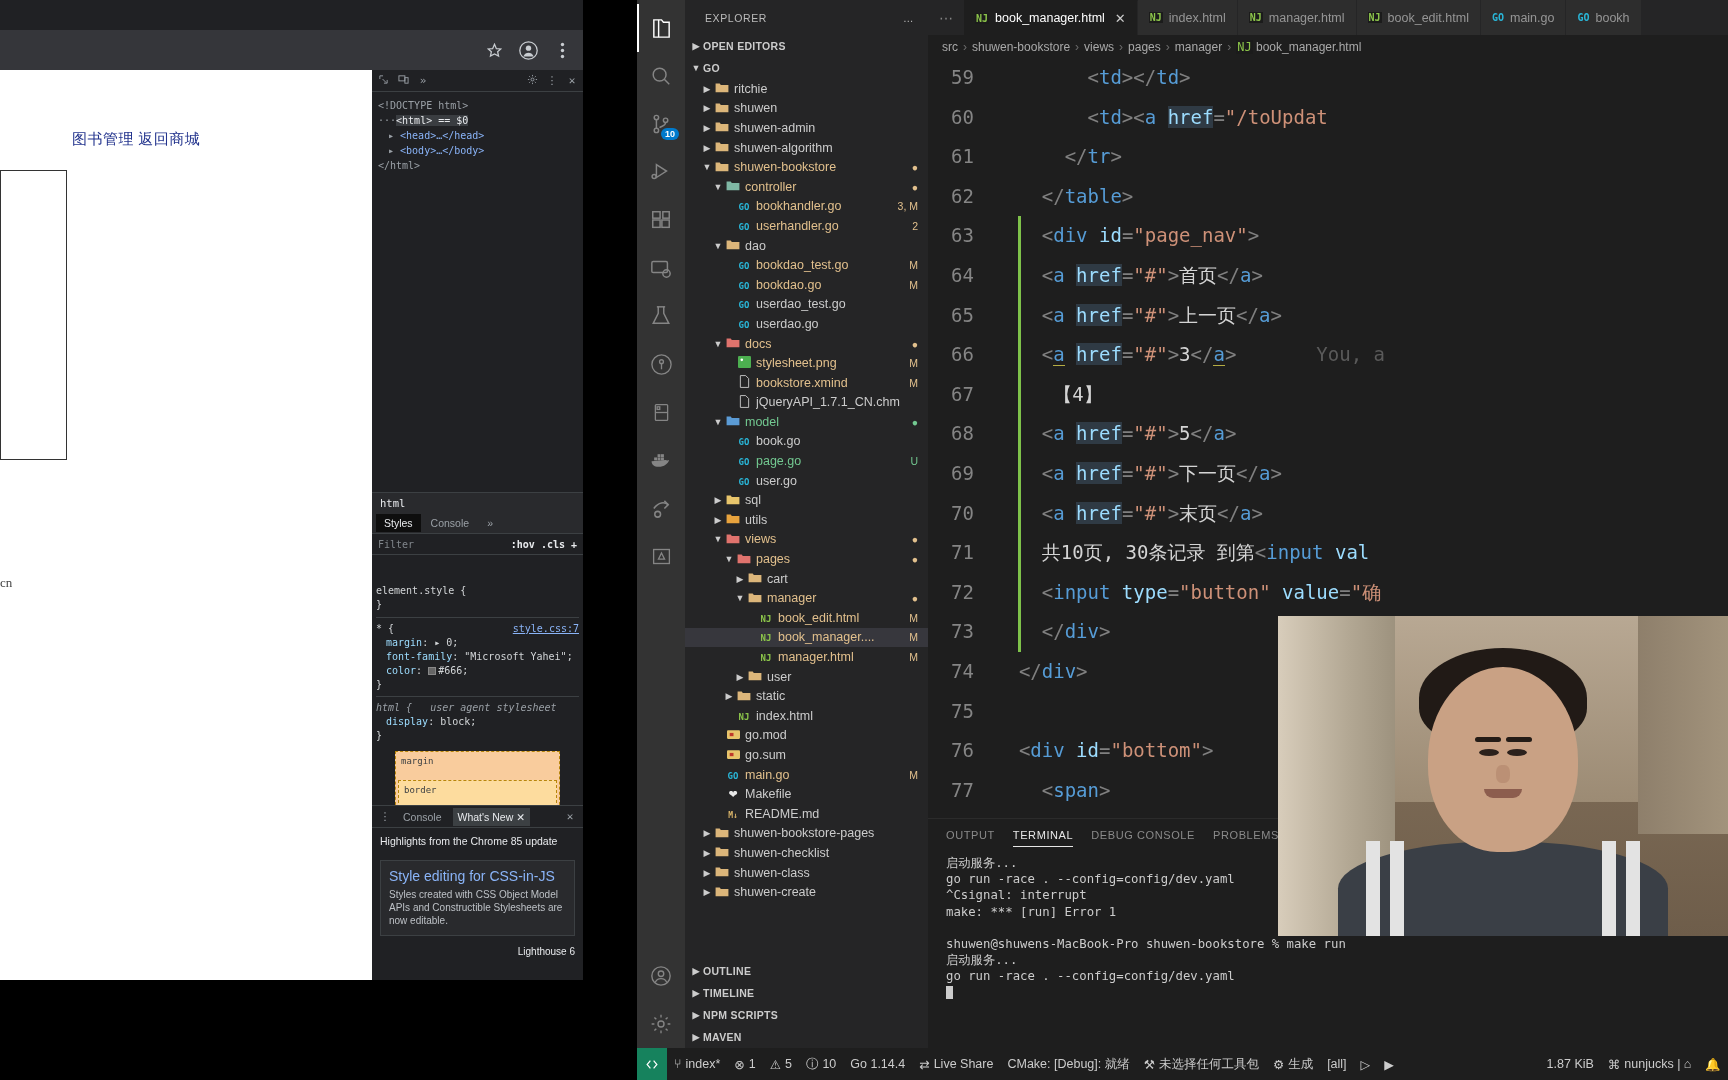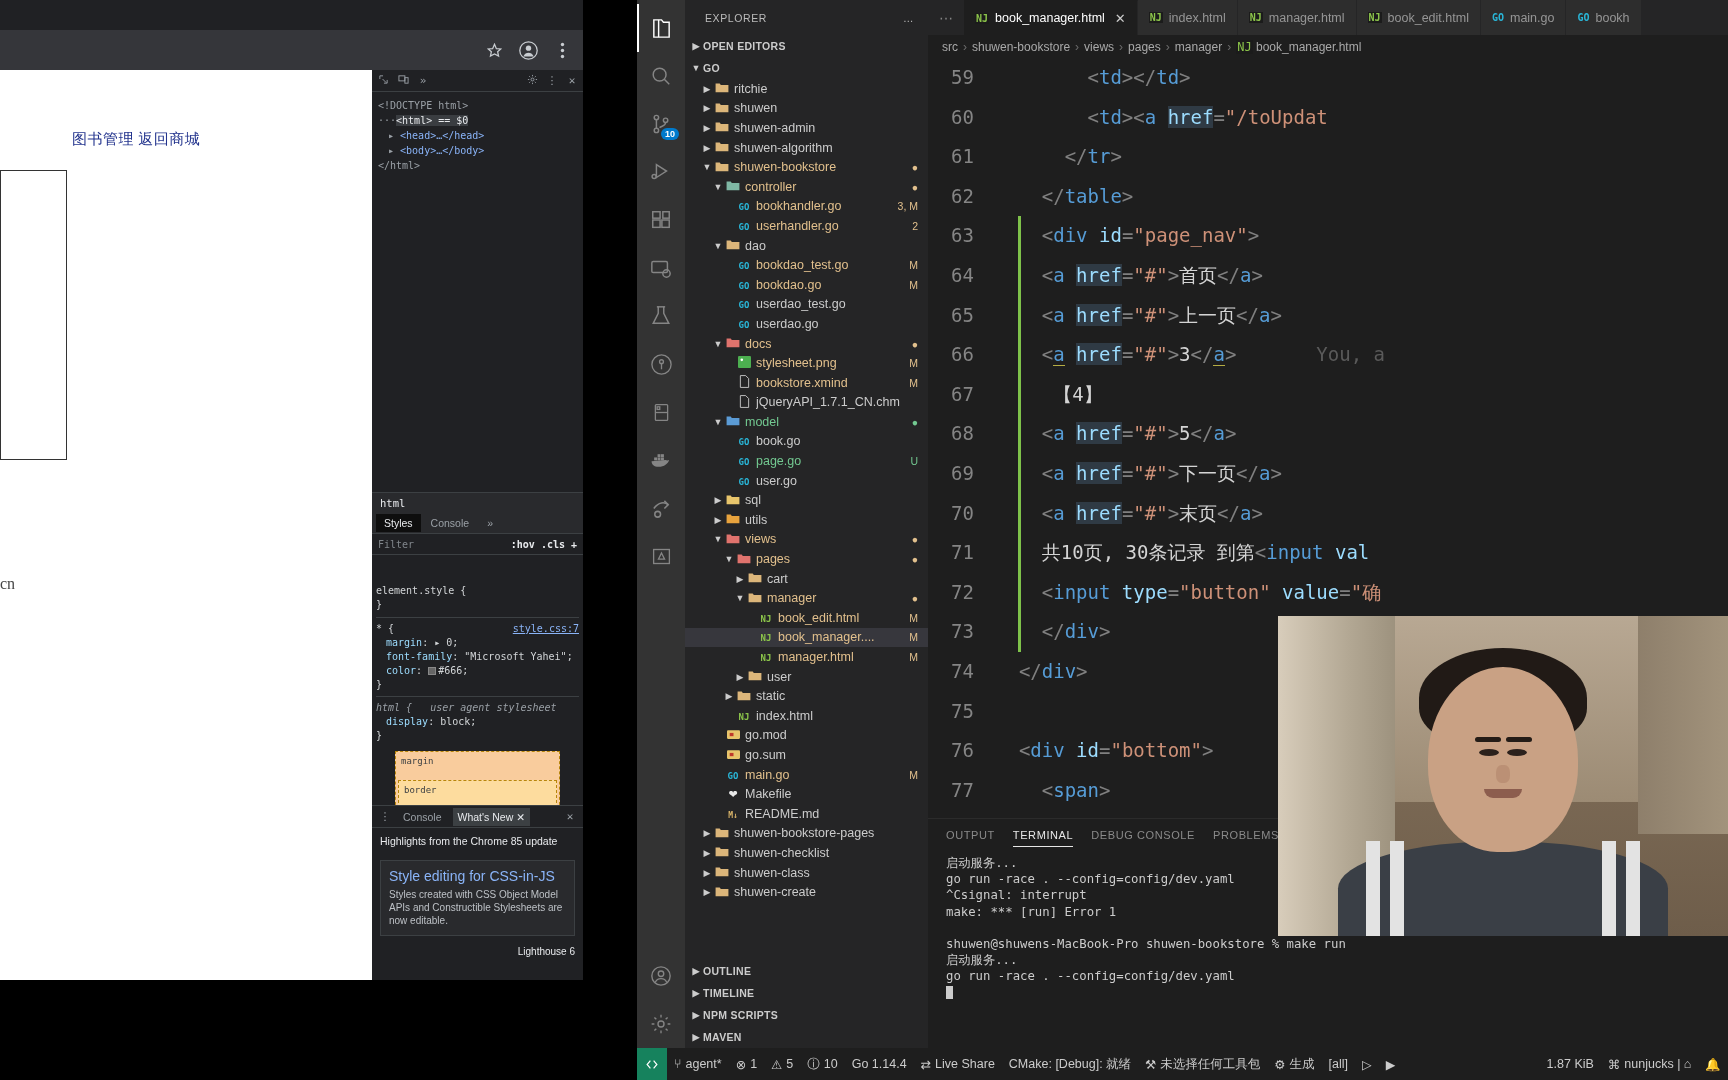--- a/index.html
+++ b/index.html
@@ -12,21 +12,21 @@
   .screen { position: relative; width: 1728px; height: 1080px; background:#000; }
 
   
   .browser { position:absolute; left:0; top:0; width:583px; height:980px; background:#202124; overflow:hidden; }
   .browser-topbar { height:30px; background:#202124; }
   .browser-omnibar { height:40px; background:#35363a; display:flex; align-items:center; justify-content:flex-end; padding-right:10px; gap:12px;}
   .omni-icon { width:22px; height:22px; display:flex; align-items:center; justify-content:center; color:#c9cdd1; }
   .browser-page { position:absolute; left:0; top:70px; width:372px; height:910px; background:#fff;font-family:Liberation Serif, serif; }
   .page-title-line { position:absolute; left:72px; top:60px; font-size:15px; color:#22338d; letter-spacing:.5px; }
   .page-box { position:absolute; left:0px; top:100px; width:67px; height:290px; border:1px solid #333; background:#fff; }
-  .page-smalltext { position:absolute; left:0px; top:505px; font-size:16px; color:#444; }
+  .page-smalltext { position:absolute; left:0px; top:505px; font-size:13px; color:#444; }
 
   
   .devtools { position:absolute; left:372px; top:70px; width:211px; height:910px; background:#202124; color:#d2d5d7; font-size:10.5px; font-family:"DejaVu Sans Mono", monospace; }
   .dt-toolbar { height:22px; display:flex; align-items:center; padding:0 4px; gap:6px; border-bottom:1px solid #3c4043; }
   .dt-ico { color:#9aa0a6; font-size:11px; width:14px; text-align:center; }
   .dt-spacer { flex:1; }
   .dt-dom { padding:6px 6px; line-height:15px; font-size:10px; height:400px; }
   .tok-tag { color:#8ab4f8; }
   .tok-punc { color:#9aa0a6; }
   .tok-sel { background:#3a3d41; color:#e8eaed; }
@@ -869,21 +869,21 @@
 
     <div class="statusbar" id="statusbar">
       <div class="sb-remote">
         <svg width="14" height="13" viewBox="0 0 24 24" fill="none" stroke="#fff" stroke-width="2.2">
             <path d="M9 5L3 12l6 7M15 5l6 7-6 7"></path>
           </svg>
       </div>
       <div class="sb-left" id="sb-left">
           <div class="sb-cell">
             <span>⑂</span>
-            <span>agent*</span>
+            <span>index*</span>
           </div>
           <div class="sb-cell">
             <span>⊗</span>
             <span>1</span>
           </div>
           <div class="sb-cell">
             <span>⚠</span>
             <span>5</span>
           </div>
           <div class="sb-cell">

